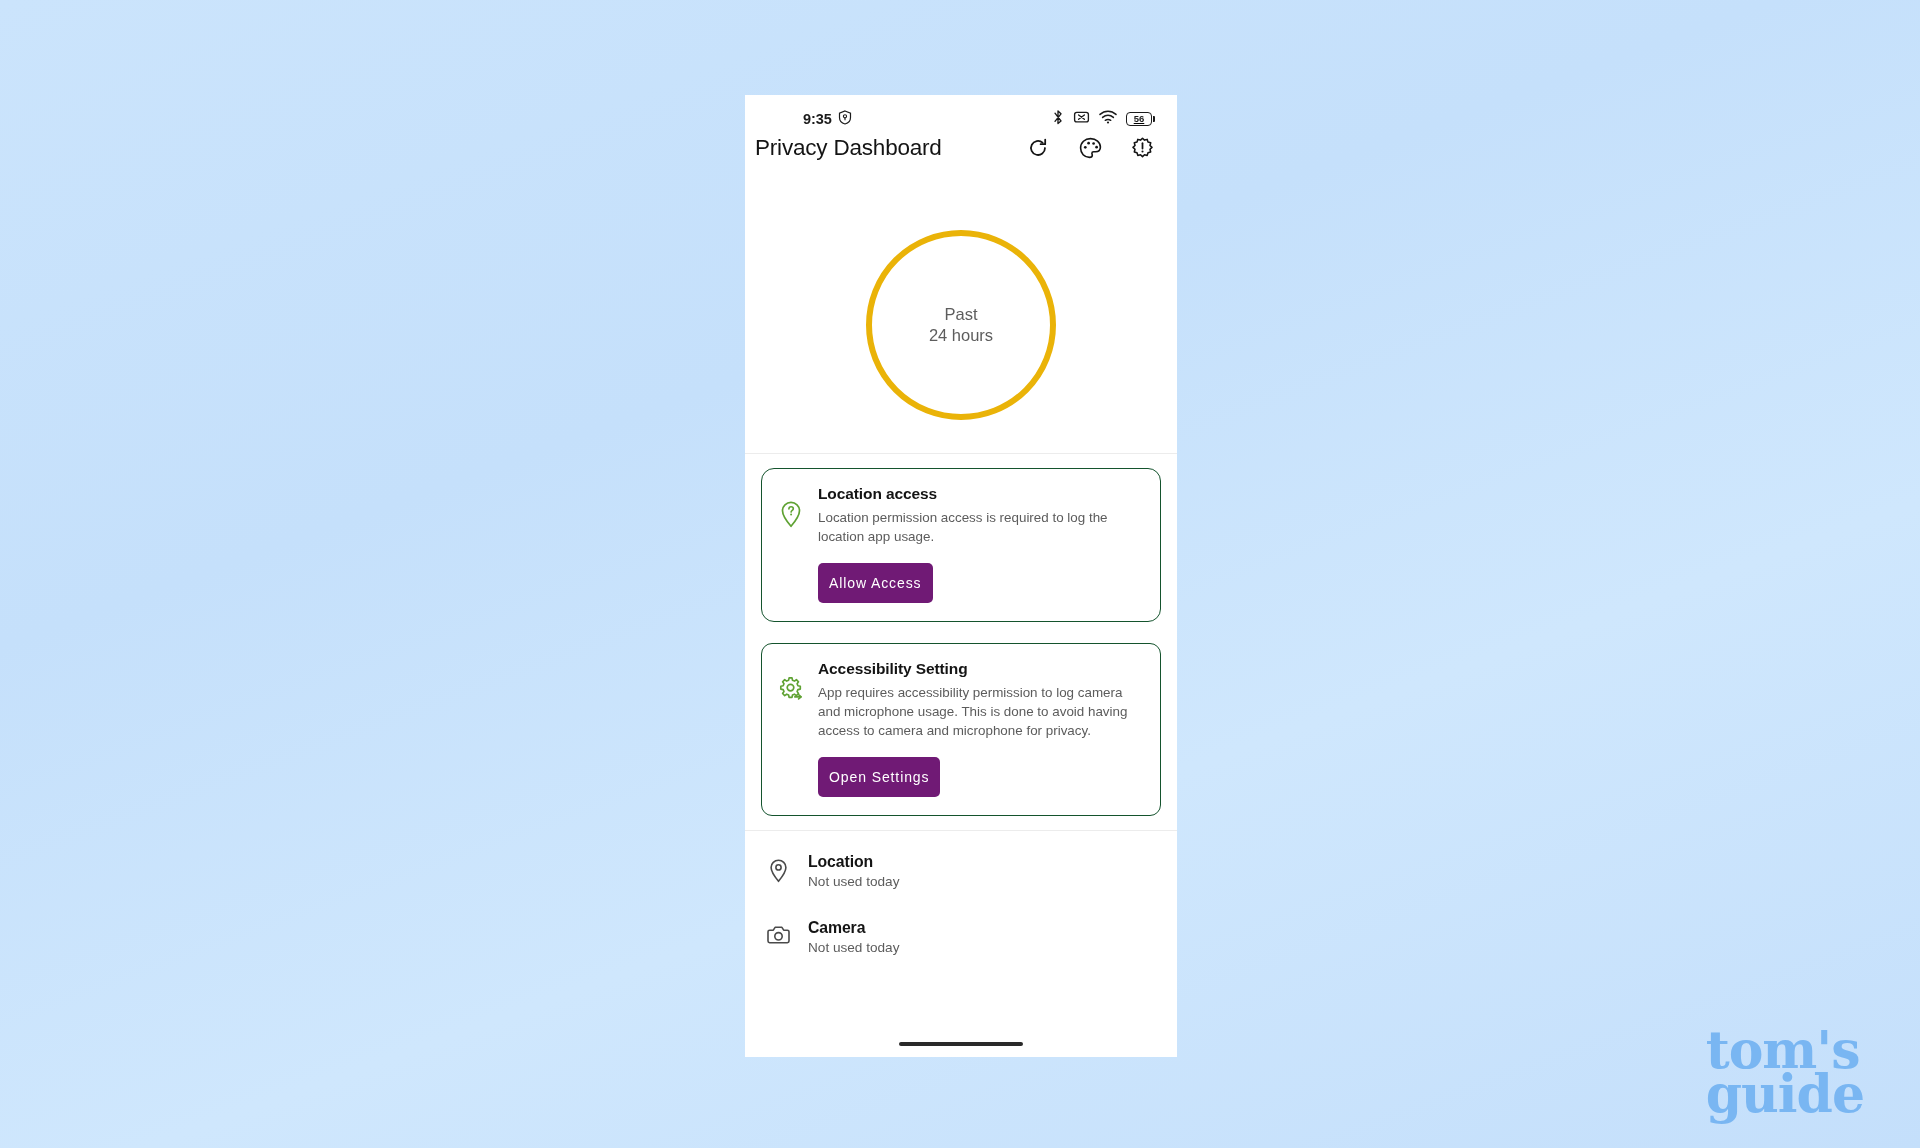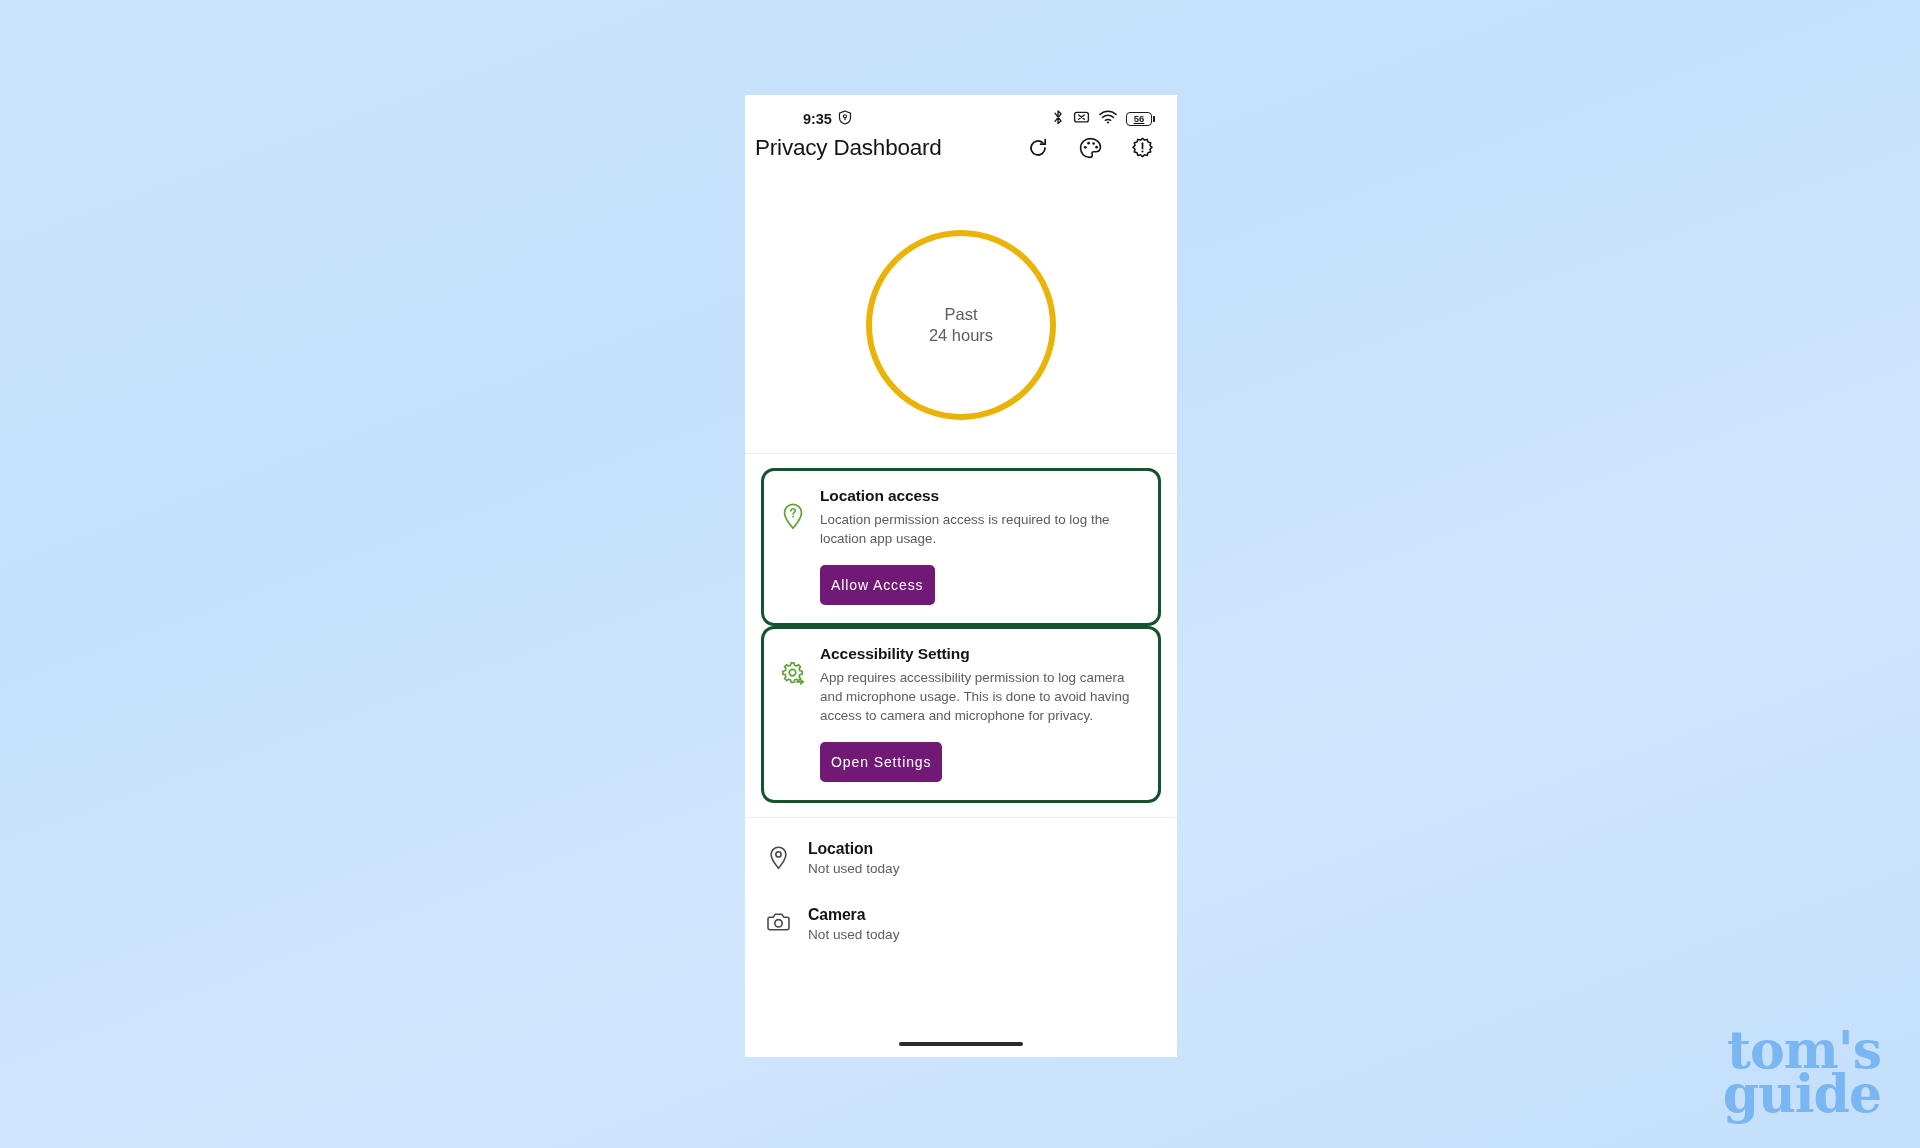--- a/index.html
+++ b/index.html
@@ -143,30 +143,32 @@
     background: #ececec;
     width: 100%;
   }
 
   
   .cards-area {
     padding: 14px 16px 14px 16px;
     box-sizing: border-box;
   }
   .card {
-    border: 3px solid #14532d;
+    border: 1px solid #14532d;
     border-radius: 13px;
     padding: 16px 18px 18px 14px;
     box-sizing: border-box;
     display: flex;
     align-items: flex-start;
     gap: 12px;
     background: #fff;
   }
   .card + .card {
+    margin-top: 21px;
+    border-radius: 11px;
   }
   .card-icon {
     width: 30px;
     min-width: 30px;
     display: flex;
     align-items: center;
     justify-content: center;
     padding-top: 16px;
   }
   .card-body {
@@ -242,23 +244,22 @@
   .gesture-bar {
     width: 124px;
     height: 4.5px;
     background: #2a2a2a;
     border-radius: 4px;
   }
 
   
   #watermark {
     position: absolute;
-    right: 39px;
+    right: 56px;
     bottom: 32px;
-    text-align: right;
     font-family: "DejaVu Serif", serif;
     color: #79b6f2;
     font-weight: bold;
     line-height: 0.85;
     user-select: none;
   }
   #watermark .wm1 {
     font-size: 52px;
     letter-spacing: -1px;
     display: block;

